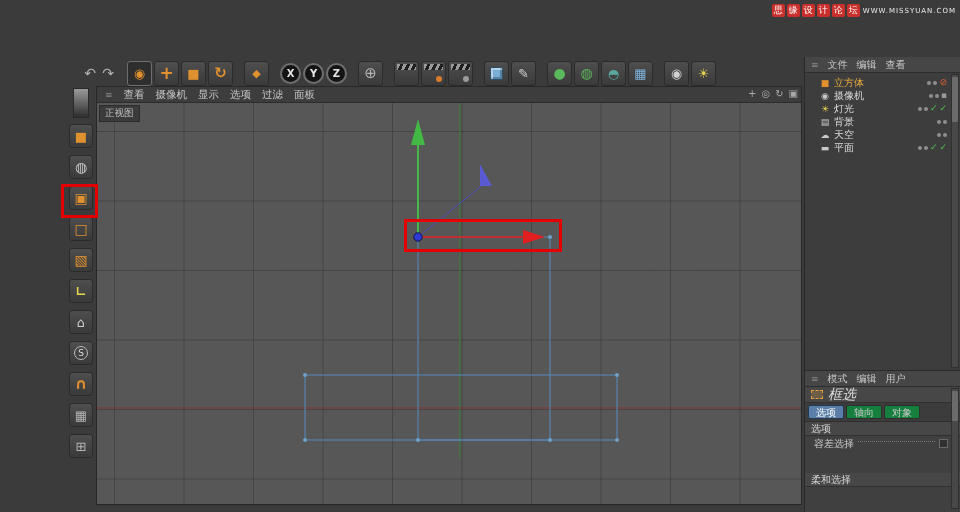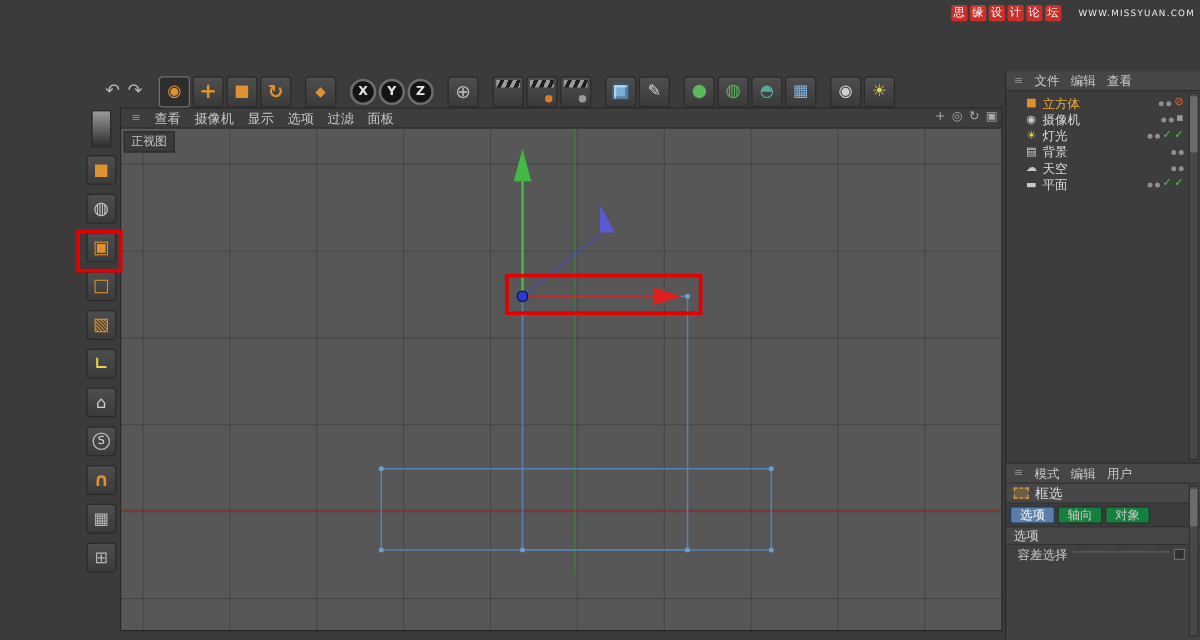--- a/index.html
+++ b/index.html
@@ -3,21 +3,21 @@
 <meta charset="utf-8">
 <style>
   *{margin:0;padding:0;box-sizing:border-box;}
   html,body{width:960px;height:512px;background:#3b3b3b;}
   .page{position:relative;width:960px;height:512px;background:#3b3b3b;overflow:hidden;
         font-family:"DejaVu Sans","Liberation Sans",sans-serif;}
   
   .watermark{position:absolute;top:4px;right:4px;display:flex;align-items:center;gap:2px;z-index:30;}
   .wm-char{width:13px;height:13px;background:#c9302c;color:#fff;font-size:9px;display:flex;
            align-items:center;justify-content:center;border-radius:2px;}
-  .wm-url{color:#ececec;font-size:7px;letter-spacing:1px;margin-left:12px;}
+  .wm-url{color:#ececec;font-size:7px;letter-spacing:1px;margin-left:1px;}
   
   .toolbar{position:absolute;left:82px;top:58px;height:30px;display:flex;align-items:center;gap:2px;z-index:2;}
   .tbtn{width:25px;height:25px;border-radius:3px;background:linear-gradient(#4e4e4e,#3a3a3a);
         border:1px solid #2b2b2b;display:flex;align-items:center;justify-content:center;position:relative;}
   .tbtn.plain{background:none;border:none;width:16px;}
   .tbtn.active{background:#2e2e2e;border-color:#6e6e6e;}
   .g{line-height:1;}
   .g.gray{color:#b5b5b5;font-size:14px;}
   .g.orange{color:#e0912f;font-size:13px;font-weight:bold;}
   .g.green{color:#5cb85c;font-size:14px;}
@@ -70,21 +70,21 @@
   .dot{width:4px;height:4px;border-radius:50%;background:#8f8f8f;display:inline-block;flex:none;}
   .mark{font-size:9px;line-height:1;}
   .mark.green{color:#4ec44e;}
   .mark.red{color:#e06030;}
   .mark.gray{color:#9a9a9a;}
   .scrollbar{position:absolute;width:8px;background:#484848;border:1px solid #303030;}
   .thumb{width:100%;background:#6b6b6b;border-radius:1px;}
   
   .am{position:absolute;left:0;right:0;top:313px;bottom:0;background:#404040;border-top:1px solid #2a2a2a;}
   .am-tool{height:16px;display:flex;align-items:center;gap:5px;padding:0 6px;background:#474747;
-           border-bottom:1px solid #313131;font-size:11px;color:#ddd;}
+           border-bottom:1px solid #313131;font-size:14px;color:#ddd;font-style:italic;}
   .tool-swatch{width:12px;height:9px;border:1px dashed #e0a040;background:rgba(224,160,64,.25);flex:none;}
   .am-tabs{display:flex;gap:2px;padding:2px 3px;background:#3c3c3c;border-bottom:1px solid #2e2e2e;font-size:10px;height:19px;}
   .tab{padding:1px 7px;background:#15803d;border:1px solid #2d2d2d;color:#c9c9c9;border-radius:2px;line-height:1.2;}
   .tab.active{background:#5a7ea8;color:#fff;border-color:#243850;}
   .am-section{height:14px;font-size:10px;color:#d8d8d8;padding:1px 6px;background:#474747;
               border-bottom:1px solid #313131;display:flex;align-items:center;}
   .am-opt{height:15px;display:flex;align-items:center;font-size:10px;color:#c9c9c9;padding:0 12px 0 9px;justify-content:center;}
   .leader{flex:1;border-bottom:1px dotted #7c7c7c;margin:0 4px 4px 4px;min-width:6px;}
   .cb{width:9px;height:9px;background:#303030;border:1px solid #6a6a6a;flex:none;}
   .am-soft{margin-top:22px;}
@@ -355,19 +355,20 @@
         <span class="tab active">选项</span>
         <span class="tab">轴向</span>
         <span class="tab">对象</span>
       </div>
       <div class="am-section">选项</div>
       <div class="am-opt">
         <span>容差选择</span>
         <span class="leader"></span>
         <span class="cb"></span>
       </div>
+      <div class="am-section am-soft">柔和选择</div>
       <div class="scrollbar" style="right:1px;top:17px;bottom:3px;">
         <div class="thumb" style="height:30px;margin-top:2px;"></div>
       </div>
     </div>
   </div>
 
 </div>
 
 </body></html>

